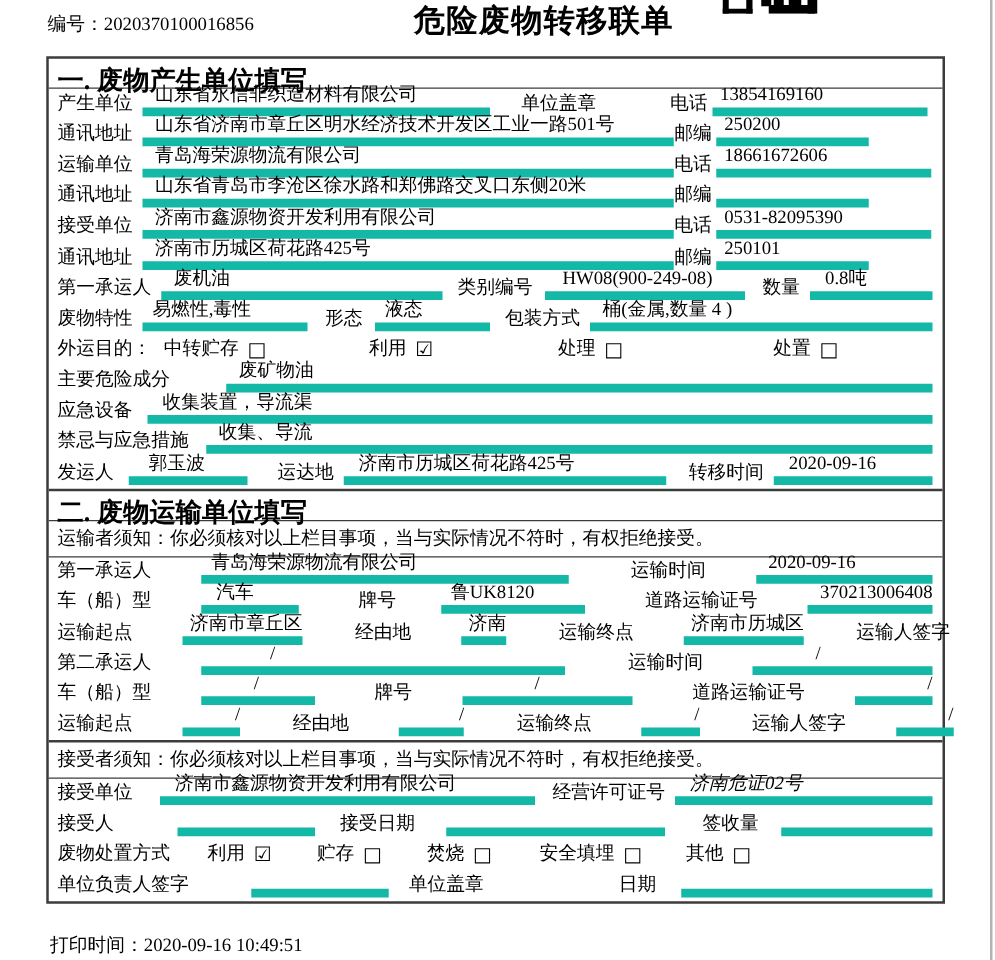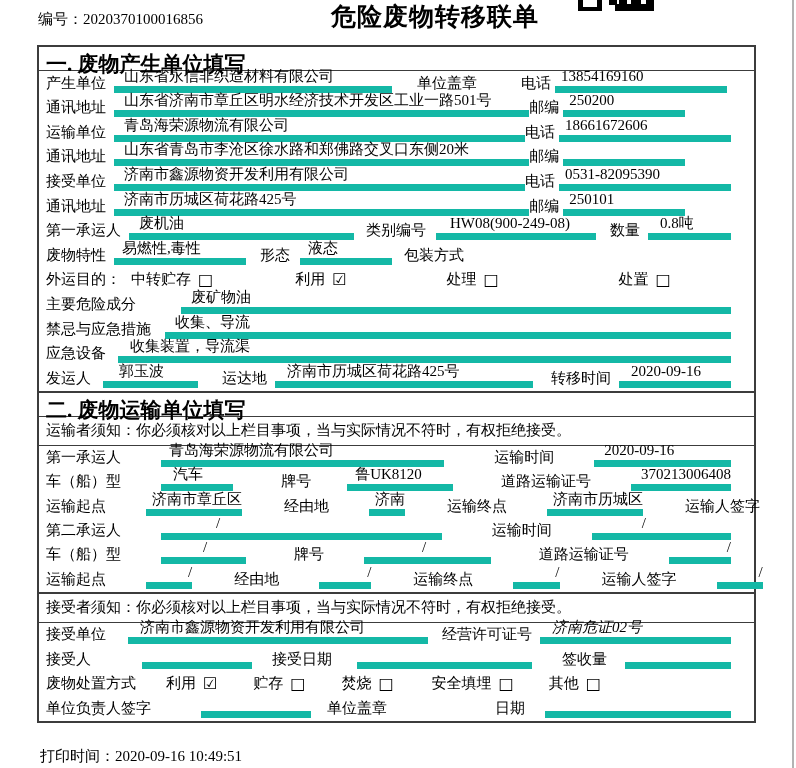--- a/index.html
+++ b/index.html
@@ -40,21 +40,21 @@
   }
   .sec { border-top: 0; }
   .sec + .sec { border-top: 2px solid #3c3c3c; }
   .notice {
     height: 29px; display: flex; align-items: center;
     padding: 0 7px; white-space: nowrap;
     border-bottom: 1.5px solid #3c3c3c;
   }
   .row {
     display: flex; align-items: flex-end;
-    padding: 0 23px 3px 7px;
+    padding: 0 8px 3px 7px;
     white-space: nowrap;
     line-height: 19px;
   }
   .s1 .row { height: 24.6px; }
   .s2 .row { height: 24.3px; gap: 32px; }
   .s3 .row { height: 24.5px; }
   .lbl { flex: none; }
   .u {
     display: inline-block;
     border-bottom: 7px solid #14b8a6;
@@ -155,20 +155,21 @@
       <span class="lbl" style="margin-left:14px;">数量</span>
       <span class="u grow" style="margin-left:8px; padding-left:12px;">0.8吨</span>
     </div>
 
     <div class="row">
       <span class="lbl">废物特性</span>
       <span class="u" style="width:132px; margin-left:8px; padding-left:8px;">易燃性,毒性</span>
       <span class="lbl" style="margin-left:14px;">形态</span>
       <span class="u" style="width:92px; margin-left:10px; padding-left:8px;">液态</span>
       <span class="lbl" style="margin-left:12px;">包装方式</span>
+      <span class="u grow" style="margin-left:8px; padding-left:10px;">桶(金属,数量 4 )</span>
     </div>
 
     <div class="row">
       <span class="lbl">外运目的：</span>
       <span class="opt" style="margin-left:10px;">
         <span>中转贮存</span>
         <span class="box">□</span>
       </span>
       <span class="opt" style="margin-left:82px;">
         <span>利用</span>
@@ -183,27 +184,27 @@
         <span class="box">□</span>
       </span>
     </div>
 
     <div class="row">
       <span class="lbl">主要危险成分</span>
       <span class="u grow" style="margin-left:45px; padding-left:10px;">废矿物油</span>
     </div>
 
     <div class="row">
+      <span class="lbl">应急设备</span>
+      <span class="u grow" style="margin-left:12px; padding-left:12px;">收集装置，导流渠</span>
+    </div>
+
+    <div class="row">
       <span class="lbl">禁忌与应急措施</span>
       <span class="u grow" style="margin-left:14px; padding-left:10px;">收集、导流</span>
-    </div>
-
-    <div class="row">
-      <span class="lbl">应急设备</span>
-      <span class="u grow" style="margin-left:12px; padding-left:12px;">收集装置，导流渠</span>
     </div>
 
     <div class="row">
       <span class="lbl">发运人</span>
       <span class="u" style="width:95px; margin-left:12px; padding-left:16px;">郭玉波</span>
       <span class="lbl" style="margin-left:24px;">运达地</span>
       <span class="u" style="width:258px; margin-left:8px; padding-left:12px;">济南市历城区荷花路425号</span>
       <span class="lbl" style="margin-left:18px;">转移时间</span>
       <span class="u grow" style="margin-left:8px; padding-left:12px;">2020-09-16</span>
     </div>

